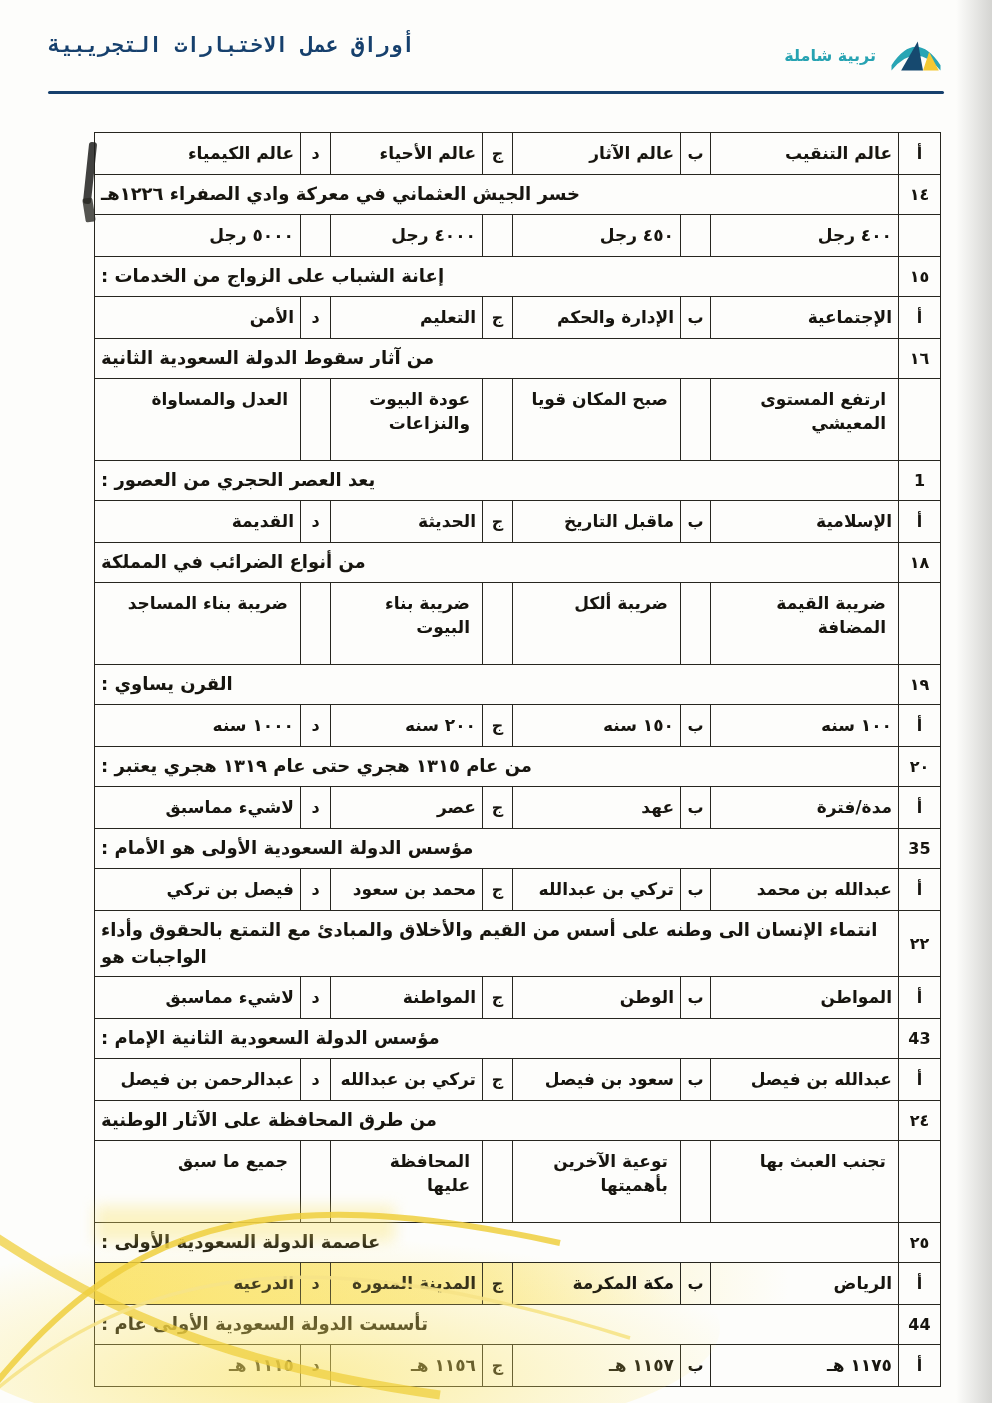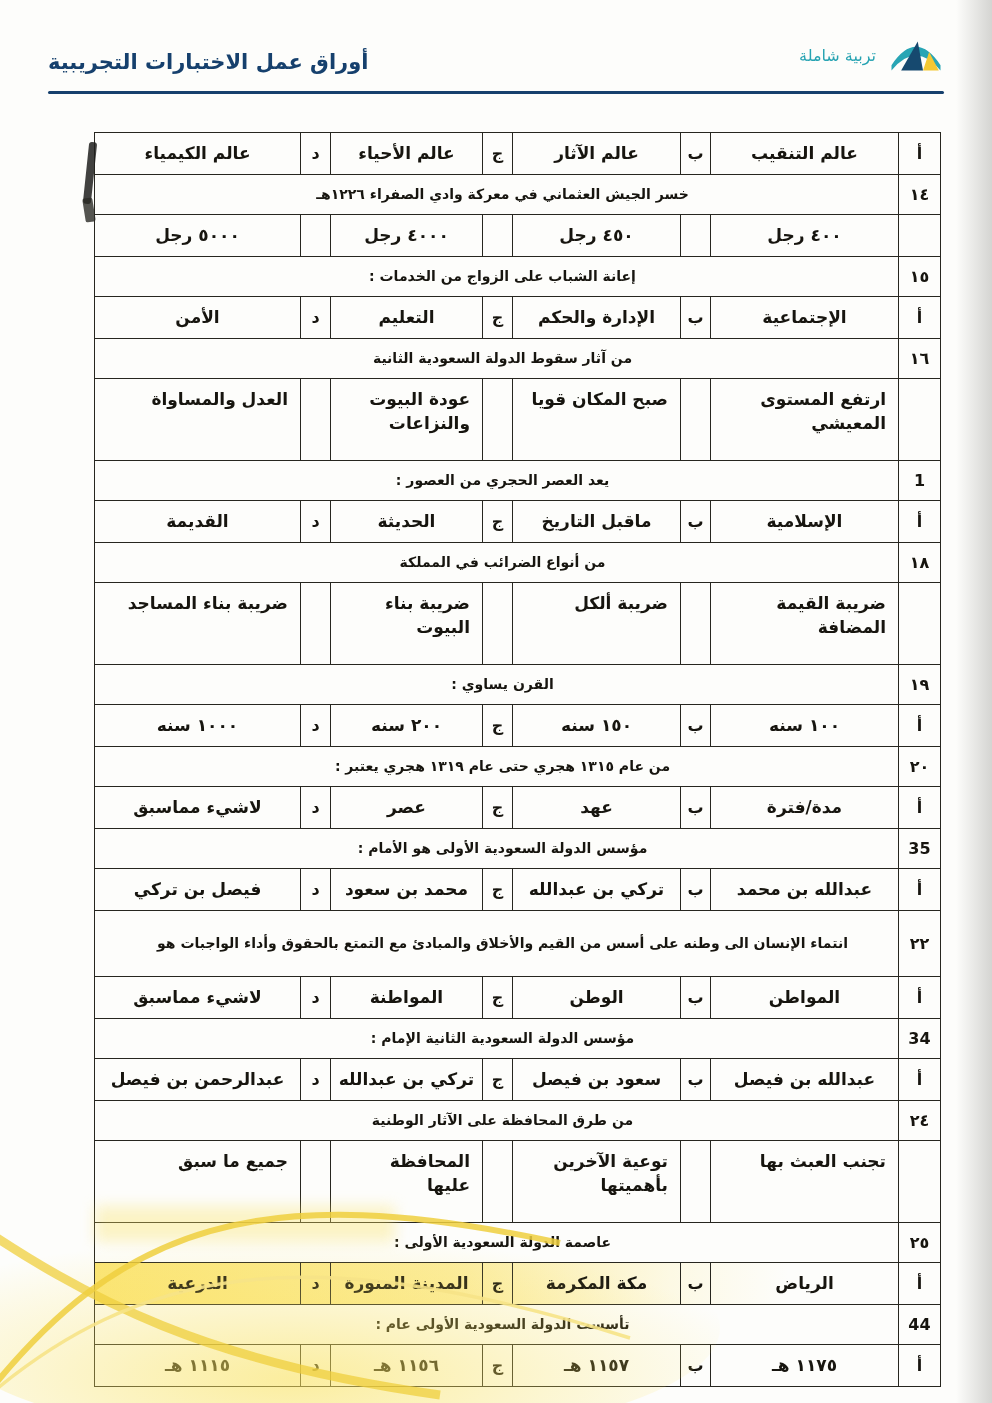--- a/index.html
+++ b/index.html
@@ -22,39 +22,39 @@
   
   header {
     position:relative; z-index:2;
     display:flex; justify-content:space-between; align-items:flex-start;
     padding:26px 48px 0 48px;
   }
   .logo-group { display:flex; align-items:center; gap:12px; }
   .logo-icon { width:56px; height:52px; flex:0 0 auto; }
   .logo-text { text-align:right; }
   .school-name { font-size:28px; font-weight:bold; color:var(--navy,#16406d); line-height:1.1; }
-  .school-tagline { font-size:16px; font-weight:normal; color:var(--teal,#27a3b2); margin-top:6px; }
-  .ws-title { font-size:21px; font-weight:bold; color:var(--navy,#16406d); margin-top:24px; }
+  .school-tagline { font-size:16px; font-weight:bold; color:var(--teal,#27a3b2); margin-top:6px; }
+  .ws-title { font-size:21px; font-weight:bold; color:var(--navy,#16406d); margin-top:7px;font-family:Liberation Mono, monospace; }
   .rule { position:relative; z-index:2; height:3px; margin:13px 48px 0 48px; background:var(--navy,#16406d); border-radius:2px; }
 
   
   table.sheet {
     position:relative; z-index:2;
     border-collapse:collapse; table-layout:fixed;
     width:846px; margin:38px 51px 0 0;
     background:transparent;
   }
   td {
     border:1.8px solid #27261f;
     font-weight:bold; color:#17150f;
     overflow:hidden;
   }
   .q-num, .o-letter { text-align:center; font-size:16px; }
-  .q-text { font-size:14px; text-align:center; padding:4px 12px 4px 24px; line-height:1.45; }
-  .o-text { font-size:17px; text-align:center; padding:2px 6px; line-height:1.4; }
+  .q-text { font-size:18px; text-align:left; padding:4px 12px 4px 6px; line-height:1.45; }
+  .o-text { font-size:17px; padding:2px 6px; line-height:1.4; }
   tr.r-q { height:40px; }
   tr.r-q-tall { height:66px;margin-top:6px; }
   tr.r-o { height:42px; }
   tr.r-tall { height:82px; }
   tr.r-tall .o-text { vertical-align:top; text-align:right; padding:9px 12px;margin-left:16px; }
   tr.r-hl {
     background:linear-gradient(to right,
       rgba(250,222,80,.78) 0%,
       rgba(250,222,80,.55) 42%,
       rgba(250,226,96,.15) 68%,
@@ -248,21 +248,21 @@
           <td class="o-letter">أ</td>
           <td class="o-text">المواطن</td>
           <td class="o-letter">ب</td>
           <td class="o-text">الوطن</td>
           <td class="o-letter">ج</td>
           <td class="o-text">المواطنة</td>
           <td class="o-letter">د</td>
           <td class="o-text">لاشيء مماسبق</td>
         </tr>
         <tr class="r-q">
-          <td class="q-num">34</td>
+          <td class="q-num">43</td>
           <td class="q-text" colspan="7">مؤسس الدولة السعودية الثانية الإمام :</td>
         </tr>
         <tr class="r-o">
           <td class="o-letter">أ</td>
           <td class="o-text">عبدالله بن فيصل</td>
           <td class="o-letter">ب</td>
           <td class="o-text">سعود بن فيصل</td>
           <td class="o-letter">ج</td>
           <td class="o-text">تركي بن عبدالله</td>
           <td class="o-letter">د</td>

